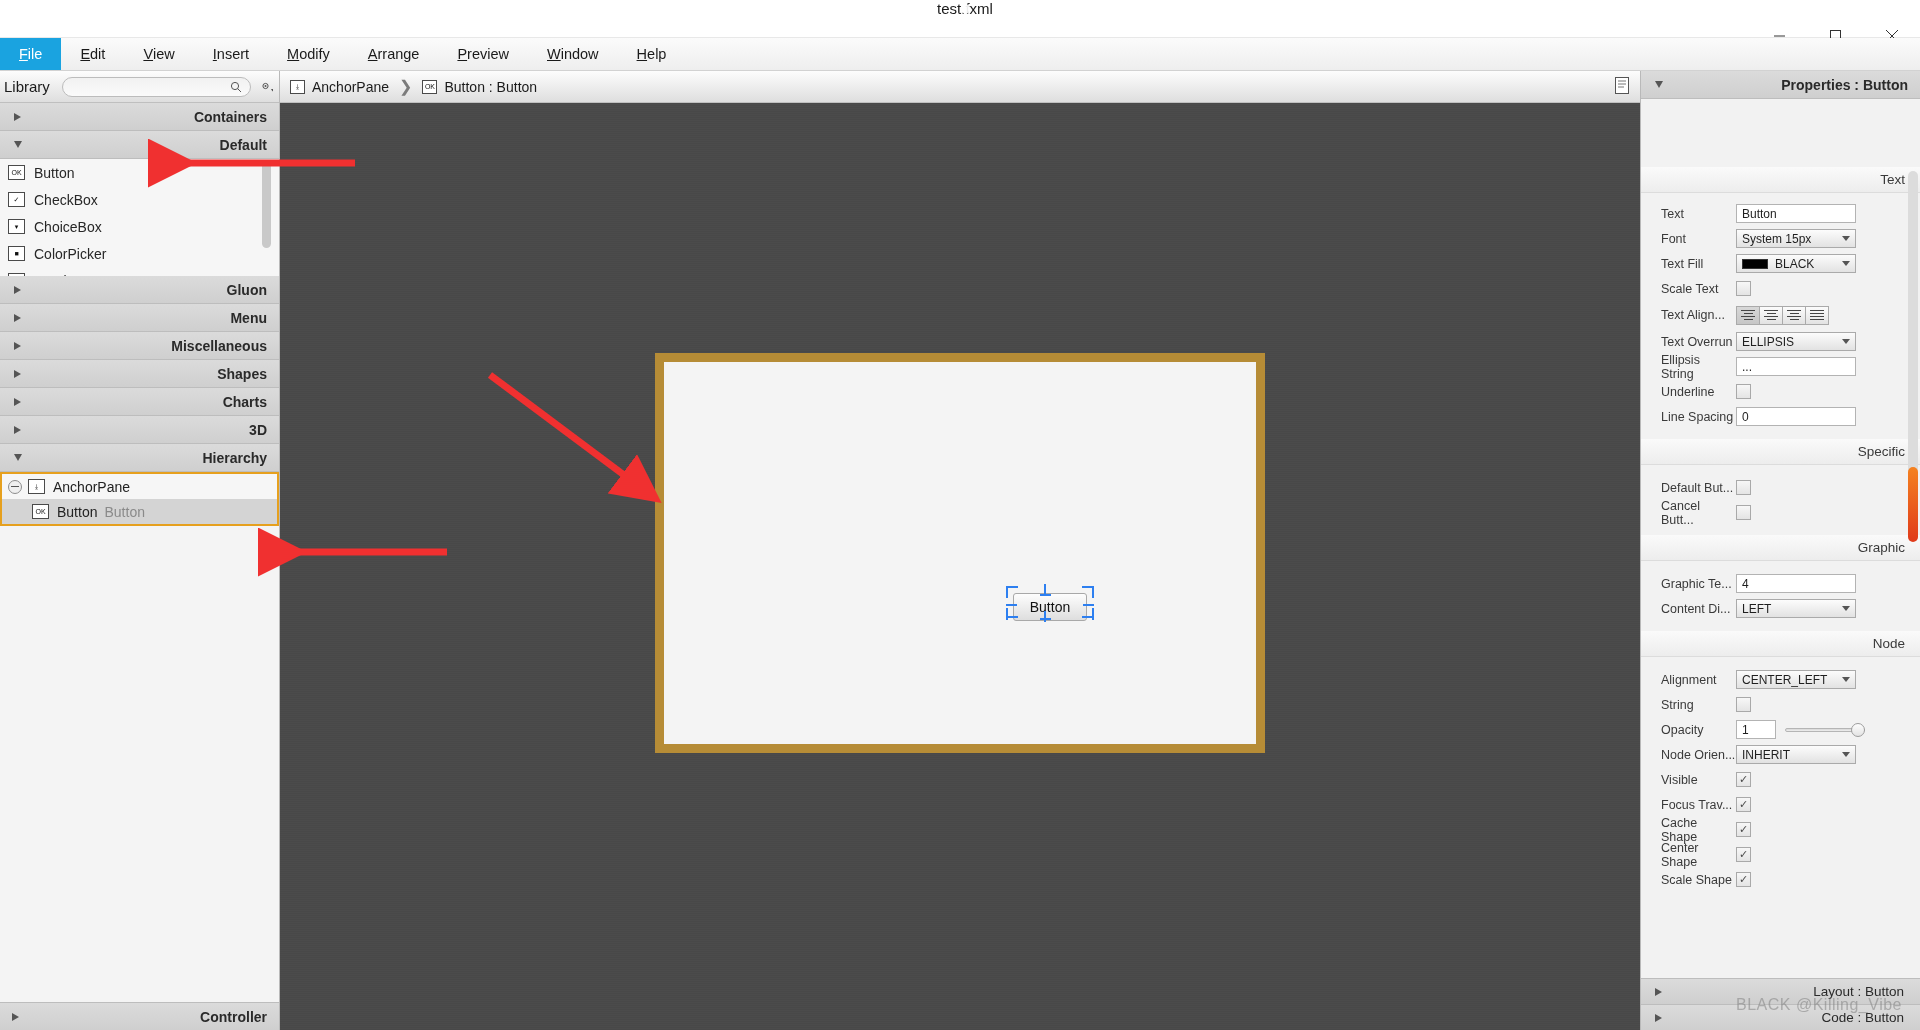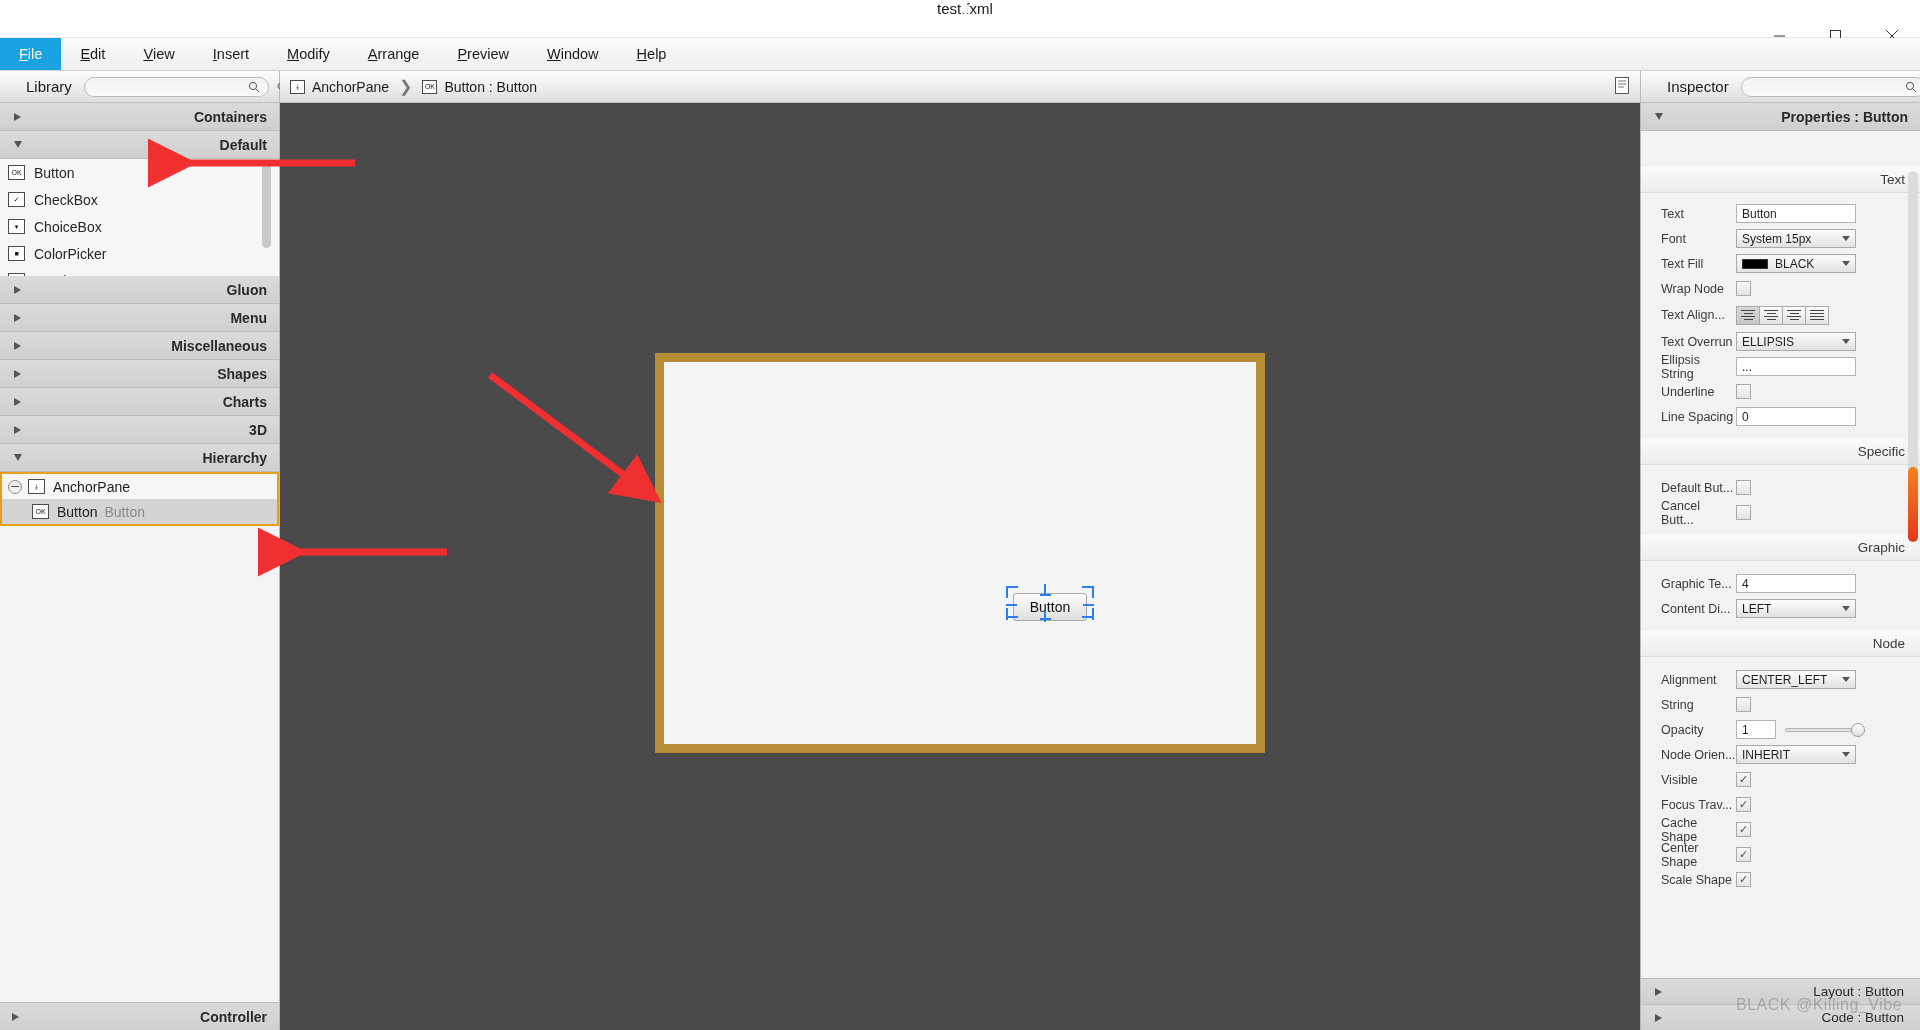--- a/index.html
+++ b/index.html
@@ -53,21 +53,21 @@
 
   
   .leftcol {
     position:absolute; left:0; top:71px; width:280px; height:959px;
     background:#f4f4f4; border-right:1px solid #b9b9b9;
   }
   .panel-header {
     height:32px; display:flex; align-items:center;
     background:linear-gradient(#fdfdfd,#dedede);
     border-bottom:1px solid #bfbfbf;
-    padding:0 26px;
+    padding:0 4px;
   }
   .panel-title { font-size:15px; color:#1b1b1b; }
   .search-box {
     margin-left:12px; flex:1; height:20px; border:1px solid #bcbcbc; border-radius:10px;
     background:linear-gradient(#f1f1f1,#fafafa); display:flex; align-items:center;
     padding:0 8px;
   }
   .search-box input {
     border:none; background:transparent; outline:none; flex:1; font-size:12px;
     font-family:"Liberation Sans", sans-serif; color:#333;
@@ -403,37 +403,20 @@
     <defs>
       <marker id="ahl" markerWidth="7" markerHeight="7" refX="6" refY="3.5" orient="auto">
         <polygon points="7 0, 0 3.5, 7 7" fill="#f03030"></polygon>
       </marker>
     </defs>
     <line x1="355" y1="163" x2="155" y2="163" stroke="#f03030" stroke-width="7" marker-end="url(#ahl)"></line>
     <line x1="447" y1="552" x2="265" y2="552" stroke="#f03030" stroke-width="7" marker-end="url(#ahl)"></line>
   </svg>
 
   <div class="rightcol">
-    <div class="panel-header">
-      <div class="panel-title">Inspector</div>
-      <div class="search-box">
-        <input style="">
-        <svg class="mag" viewBox="0 0 12 12">
-          <circle cx="5" cy="5" r="3.6" fill="none" stroke="#555"></circle>
-            <line x1="7.6" y1="7.6" x2="11" y2="11" stroke="#555"></line>
-        </svg>
-      </div>
-      <div class="gear">
-        <svg width="13" height="13" viewBox="0 0 13 13">
-            <circle cx="5.5" cy="6" r="2.6" fill="none" stroke="#555"></circle>
-            <circle cx="5.5" cy="6" r="1" fill="#555"></circle>
-            <path d="M9 9 l4 0 l-2 2.5 z" fill="#555"></path>
-          </svg>
-      </div>
-    </div>
 
     <div class="sect-row">
       <span class="tri down"></span>
       <span class="sect-label">Properties : Button</span>
     </div>
 
     <div class="insp-body">
 
       <div class="grp-head">Text</div>
       <div style="height:8px;"></div>
@@ -450,21 +433,21 @@
       </div>
       <div class="prow">
         <span class="plabel">Text Fill</span>
         <span class="pselect">
           <span class="swatch"></span>
           <span>BLACK</span>
           <span class="cv"></span>
         </span>
       </div>
       <div class="prow">
-        <span class="plabel">Wrap Node</span>
+        <span class="plabel">Scale Text</span>
         <span class="chk"></span>
       </div>
       <div class="prow" style="height:28px;">
         <span class="plabel">Text Align...</span>
         <span class="alignbtns">
           <span class="alignbtn sel">
               <i style="width:14px"></i>
               <i style="width:9px"></i>
               <i style="width:14px"></i>
               <i style="width:9px"></i>

